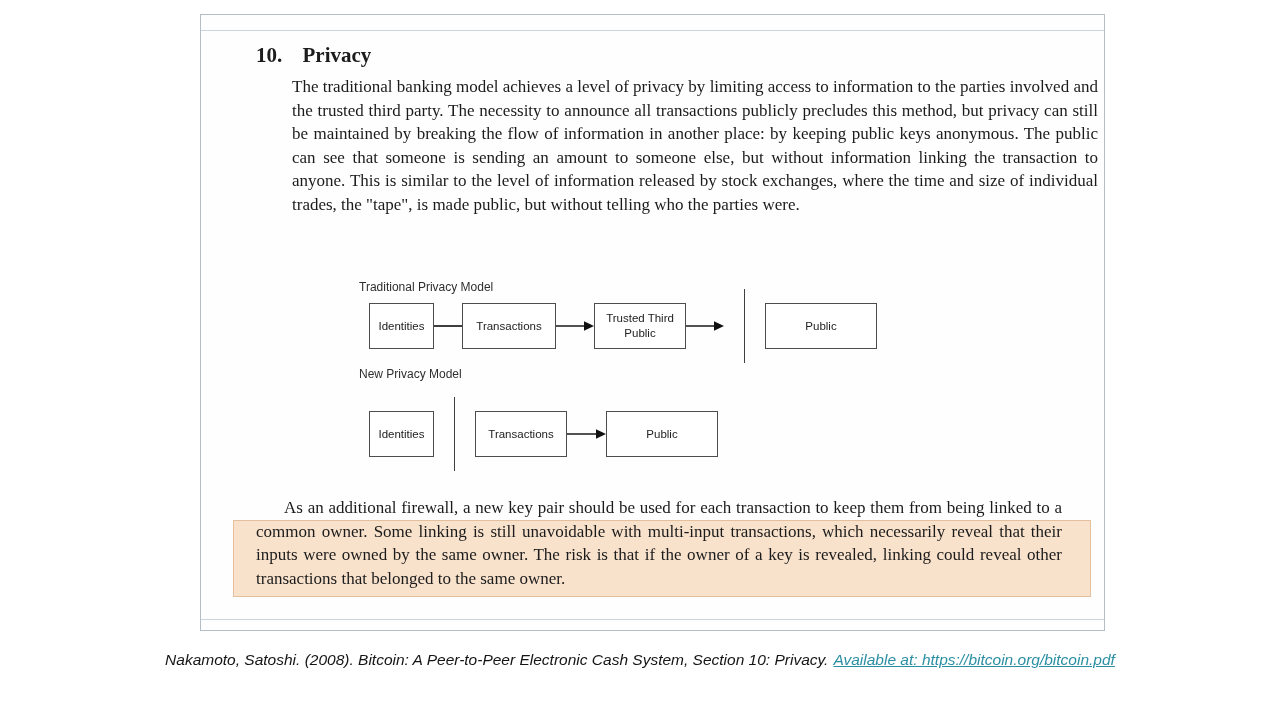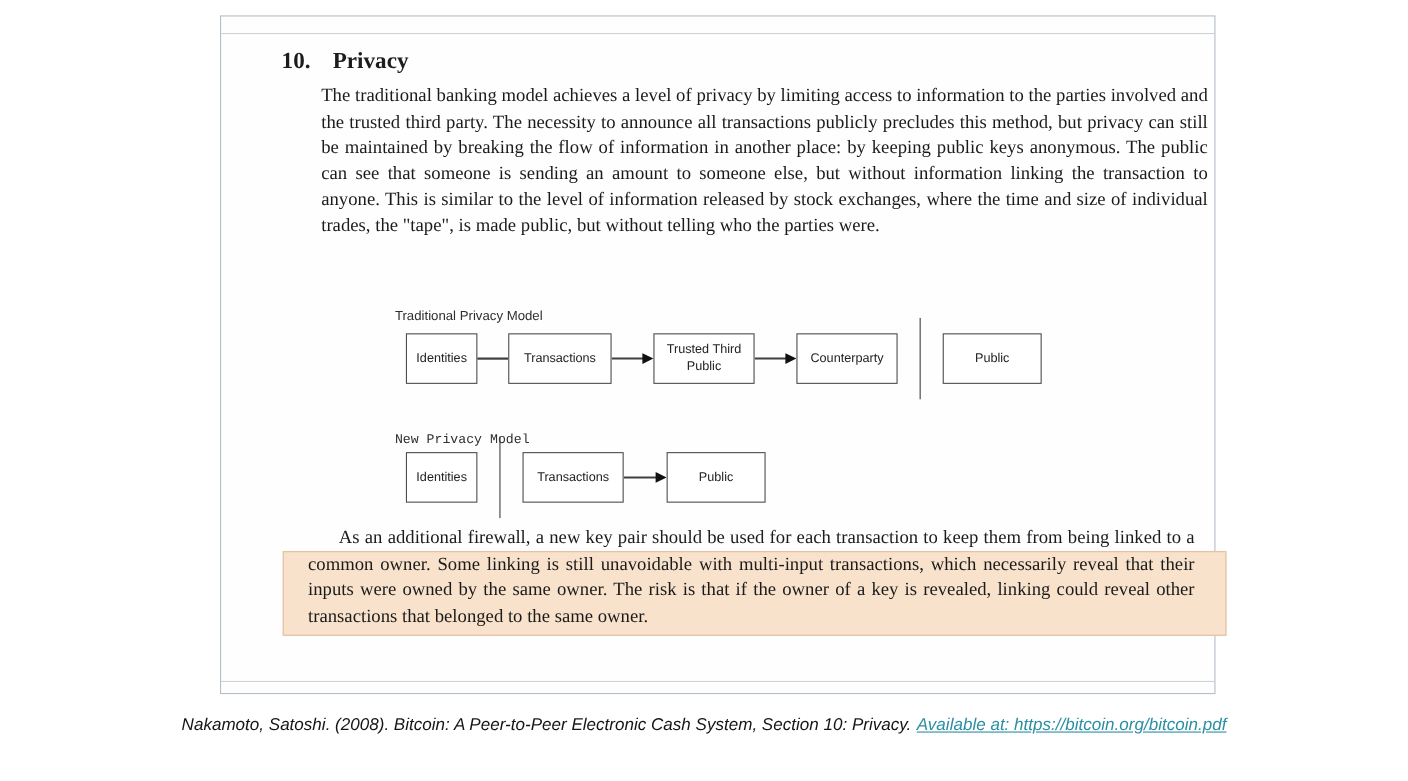--- a/index.html
+++ b/index.html
@@ -29,48 +29,48 @@
   }
   .sec-num { margin-right:15px; }
 
   
   .para {
     font-size:17px; line-height:23.6px; color:#1b1b1b;
     text-align:justify; font-family:"Liberation Serif", serif;
   }
   .para1 { position:absolute; left:55px; top:60px; width:806px;margin-left:36px; }
 
-  .para2-wrap { position:absolute; left:55px; top:462px; width:806px;margin-left:24px; }
+  .para2-wrap { position:absolute; left:55px; top:481px; width:806px; }
   .para2 { position:relative; z-index:1; text-indent:28px; }
   .highlight {
     position:absolute; left:-23px; right:-29px; top:24px; bottom:-7px;
     background:#f8e2cc; border:1px solid #e3bf9d; z-index:0;
   }
 
   
   .diagram-label {
     position:absolute; left:158px;
     font-family:"Liberation Sans", sans-serif; font-size:12px; color:#2e2e2e;
   }
   .label1 { top:265px;text-align:right; }
-  .label2 { top:378px;font-family:Liberation Mono, monospace; }
+  .label2 { top:352px; }
 
   .diagram-row {
     position:absolute; left:168px; display:flex; align-items:center; height:76px;
   }
   .row1 { top:273px; }
   .row2 { top:381px; }
 
   .dbox {
     height:46px; border:1px solid #4d4d4d; background:#ffffff;
     display:flex; align-items:center; justify-content:center; text-align:center;
     font-family:"Liberation Sans", sans-serif; font-size:11.5px; color:#222222;
     line-height:1.3; padding:0 4px; flex:0 0 auto;
   }
-  .w88 { width:65px; } .w90 { width:90px; } .w92 { width:92px; } .w94 { width:94px; }
+  .w88 { width:65px; } .w90 { width:112px; } .w92 { width:92px; } .w94 { width:94px; }
 
   .conn-line { width:28px; height:2px; background:#3f3f3f; flex:0 0 auto; }
   .conn-arrow { flex:0 0 auto; display:block; }
   .vdivider { width:1px; height:74px; background:#3f3f3f; margin:0 20px; flex:0 0 auto; }
 
   
   .citation {
     position:absolute; left:0; top:651px; width:100%;
     text-align:center; font-family:"Liberation Sans", sans-serif;
     font-style:italic; font-size:15.5px; color:#151515;
@@ -100,21 +100,20 @@
       <div class="dbox w94">Transactions</div>
       <svg class="conn-arrow" width="38" height="12" viewBox="0 0 38 12">
         <line x1="0" y1="6" x2="29" y2="6" stroke="#3f3f3f" stroke-width="1.8"></line>
         <polygon points="28,1.2 38,6 28,10.8" fill="#111111"></polygon>
       </svg>
       <div class="dbox w92">Trusted Third Public</div>
       <svg class="conn-arrow" width="38" height="12" viewBox="0 0 38 12">
         <line x1="0" y1="6" x2="29" y2="6" stroke="#3f3f3f" stroke-width="1.8"></line>
         <polygon points="28,1.2 38,6 28,10.8" fill="#111111"></polygon>
       </svg>
-      <div class="dbox w92">Counterparty</div>
       <div class="vdivider"></div>
       <div class="dbox w90">Public</div>
     </div>
 
     <div class="diagram-label label2">New Privacy Model</div>
     <div class="diagram-row row2">
       <div class="dbox w88">Identities</div>
       <div class="vdivider"></div>
       <div class="dbox w92">Transactions</div>
       <svg class="conn-arrow" width="39" height="12" viewBox="0 0 39 12">

